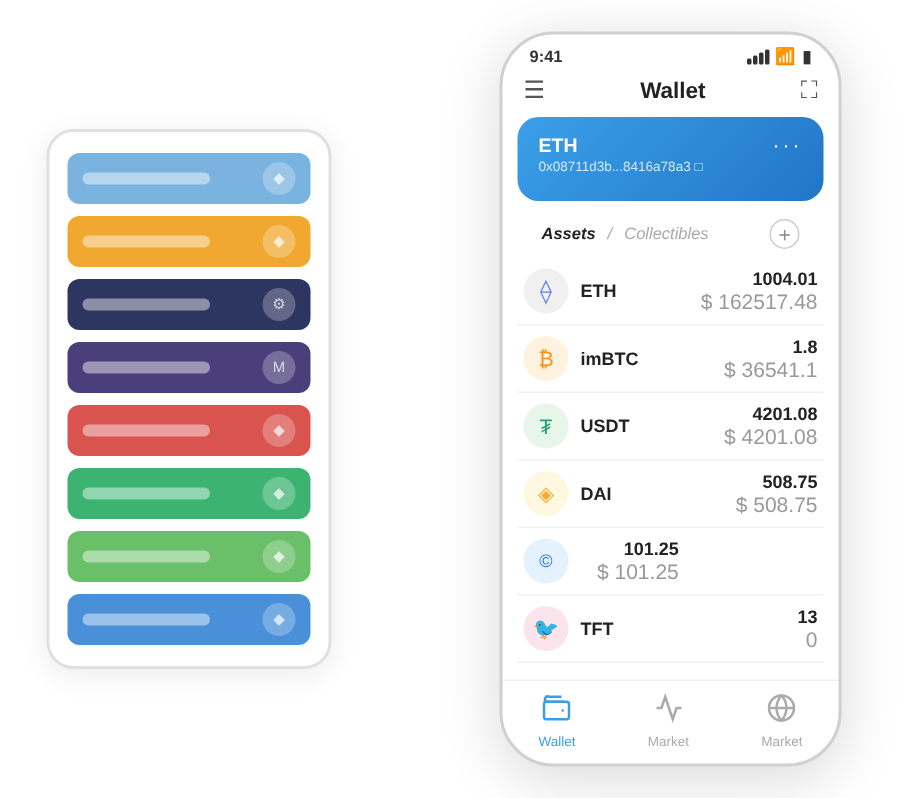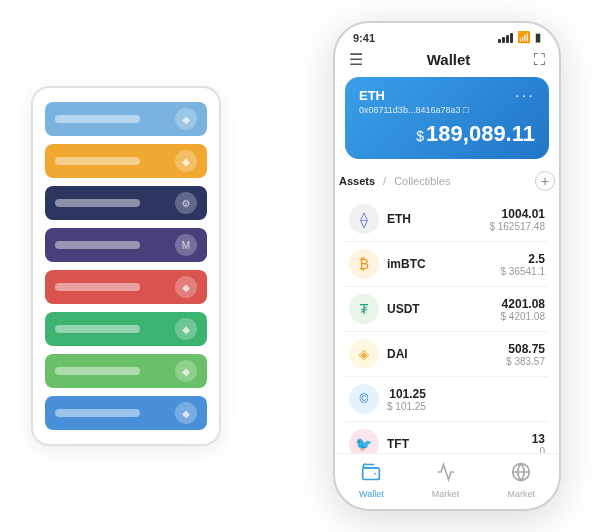--- a/index.html
+++ b/index.html
@@ -169,21 +169,22 @@
       font-size: 14px;
       font-weight: 400;
       margin-right: 2px;
     }
 
     
     .assets-header {
       display: flex;
       justify-content: space-between;
       align-items: center;
-      padding: 4px 4px 6px;
+      padding: 4px 26px 6px;
+      font-style: italic;
     }
 
     .assets-tabs {
       display: flex;
       gap: 8px;
       font-size: 11px;
     }
 
     .assets-tab-active {
       color: #222;
@@ -239,30 +240,31 @@
 
     .asset-name {
       font-size: 12px;
       font-weight: 600;
       color: #222;
       flex: 1;
     }
 
     .asset-amounts {
       text-align: right;
+      margin-left: 11px;
     }
 
     .asset-amount-primary {
       font-size: 12px;
       font-weight: 600;
       color: #222;
     }
 
     .asset-amount-secondary {
-      font-size: 10px;
+      font-size: 14px;
       color: #999;
     }
 
     
     .bottom-nav {
       display: flex;
       justify-content: space-around;
       align-items: center;
       padding: 8px 0 10px;
       border-top: 1px solid #f0f0f0;
@@ -372,23 +374,20 @@
       <span class="nav-title">Wallet</span>
       <span class="nav-scan-icon">⛶</span>
     </div>
 
     <div class="eth-card">
       <div class="eth-card-top">
         <span class="eth-card-symbol">ETH</span>
         <span class="eth-card-dots">···</span>
       </div>
       <div class="eth-card-address">0x08711d3b...8416a78a3  □</div>
-      <div class="eth-card-balance">
-        <span class="dollar">$</span><span>189,089.11</span>
-      </div>
     </div>
 
     <div class="assets-header">
       <div class="assets-tabs">
         <span class="assets-tab-active">Assets</span>
         <span class="assets-tab-slash"> / </span>
         <span class="assets-tab-inactive">Collectibles</span>
       </div>
       <div class="assets-add">+</div>
     </div>
@@ -400,38 +399,38 @@
           <span class="asset-name">ETH</span>
           <div class="asset-amounts">
             <div class="asset-amount-primary">1004.01</div>
             <div class="asset-amount-secondary">$ 162517.48</div>
           </div>
         </div>
         <div class="asset-item">
           <div class="asset-icon" style="background: rgb(255, 243, 224); color: rgb(247, 147, 26); font-size: 14px;">₿</div>
           <span class="asset-name">imBTC</span>
           <div class="asset-amounts">
-            <div class="asset-amount-primary">2.5</div>
+            <div class="asset-amount-primary">1.8</div>
             <div class="asset-amount-secondary">$ 36541.1</div>
           </div>
         </div>
         <div class="asset-item">
           <div class="asset-icon" style="background: rgb(232, 245, 233); color: rgb(38, 161, 123); font-size: 14px;">₮</div>
           <span class="asset-name">USDT</span>
           <div class="asset-amounts">
             <div class="asset-amount-primary">4201.08</div>
             <div class="asset-amount-secondary">$ 4201.08</div>
           </div>
         </div>
         <div class="asset-item">
           <div class="asset-icon" style="background: rgb(255, 248, 225); color: rgb(245, 172, 55); font-size: 14px;">◈</div>
           <span class="asset-name">DAI</span>
           <div class="asset-amounts">
             <div class="asset-amount-primary">508.75</div>
-            <div class="asset-amount-secondary">$ 383.57</div>
+            <div class="asset-amount-secondary">$ 508.75</div>
           </div>
         </div>
         <div class="asset-item">
           <div class="asset-icon" style="background: rgb(227, 242, 253); color: rgb(39, 117, 202); font-size: 12px;">©</div>
           <div class="asset-amounts">
             <div class="asset-amount-primary">101.25</div>
             <div class="asset-amount-secondary">$ 101.25</div>
           </div>
         </div>
         <div class="asset-item">

